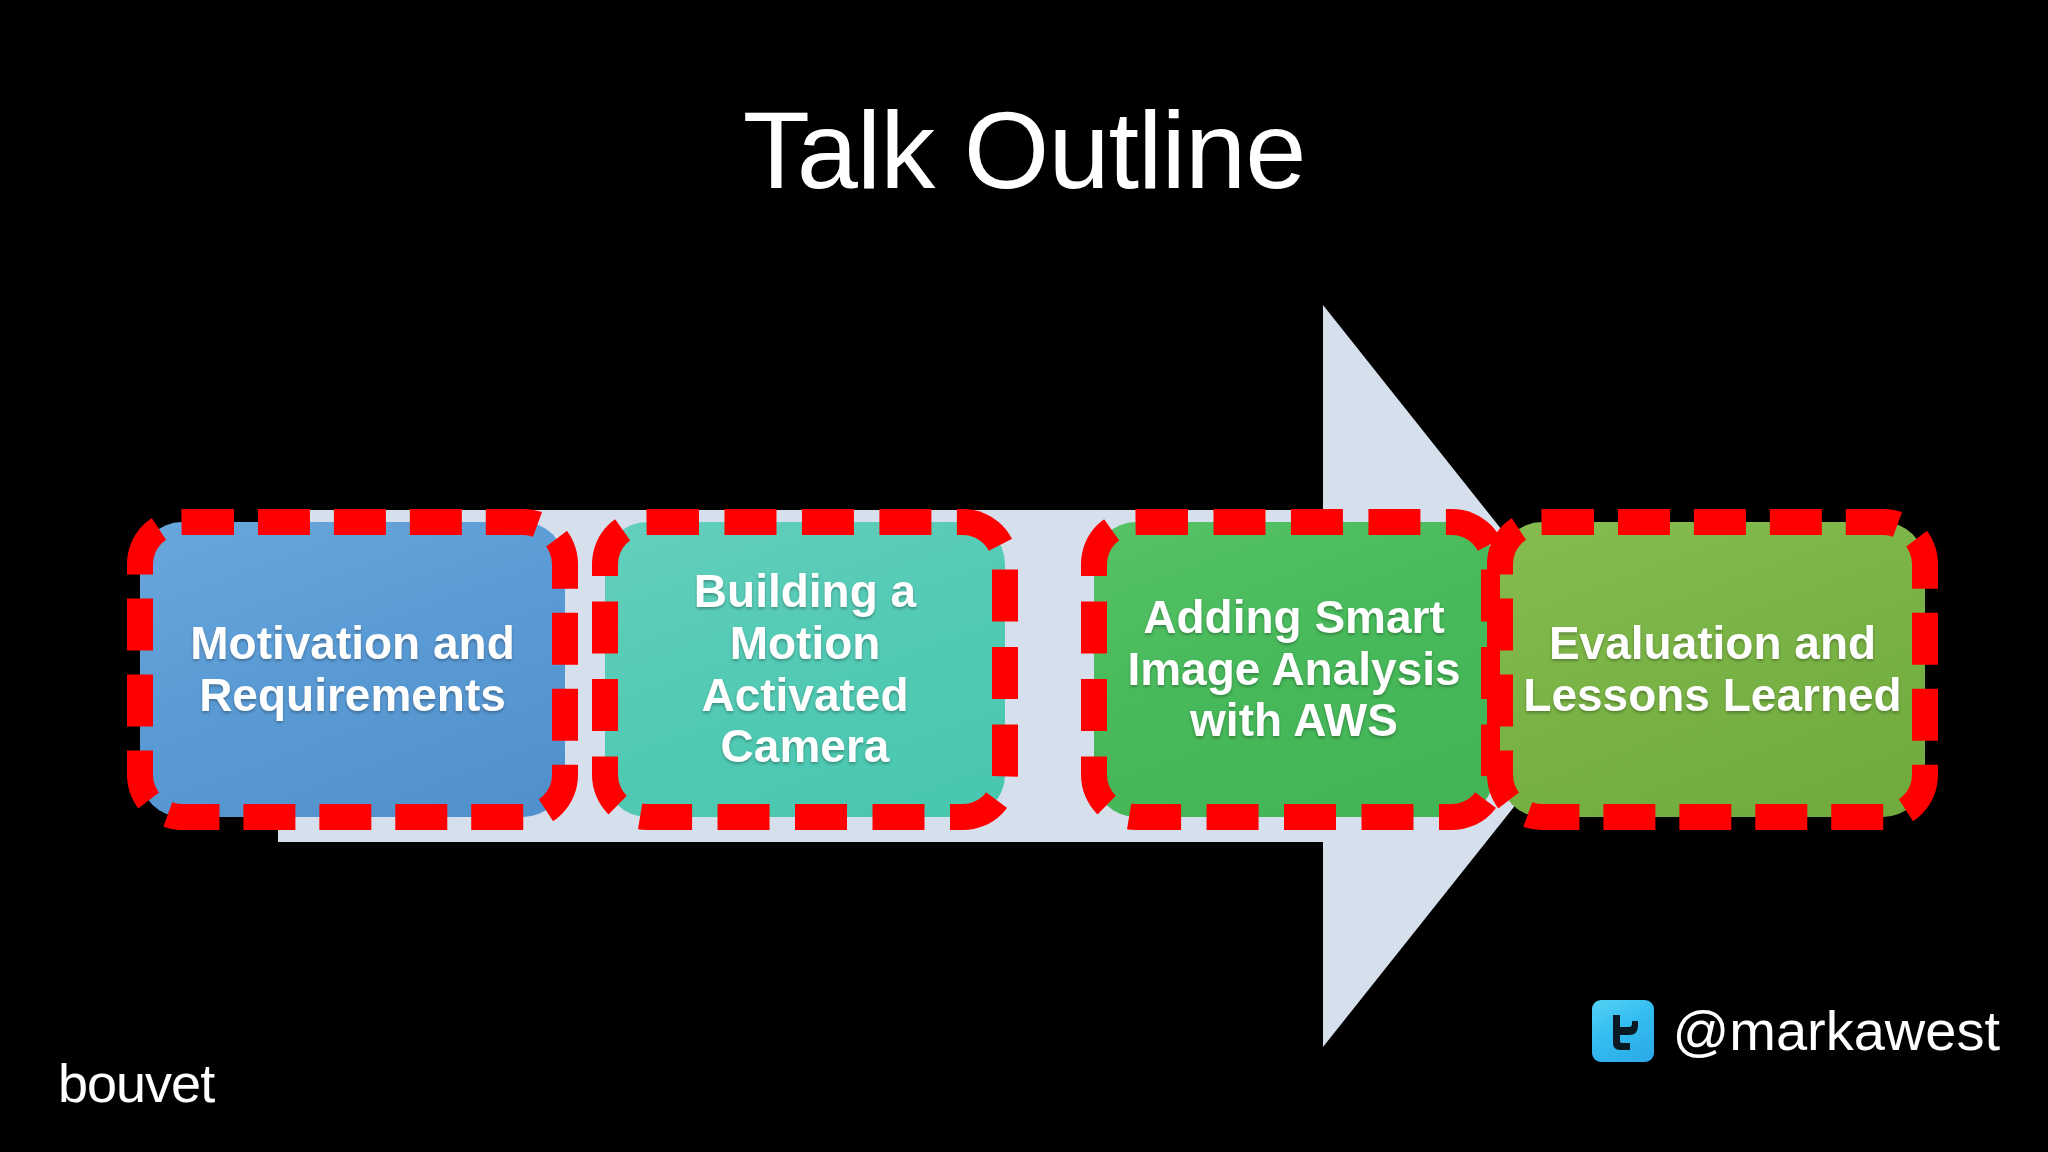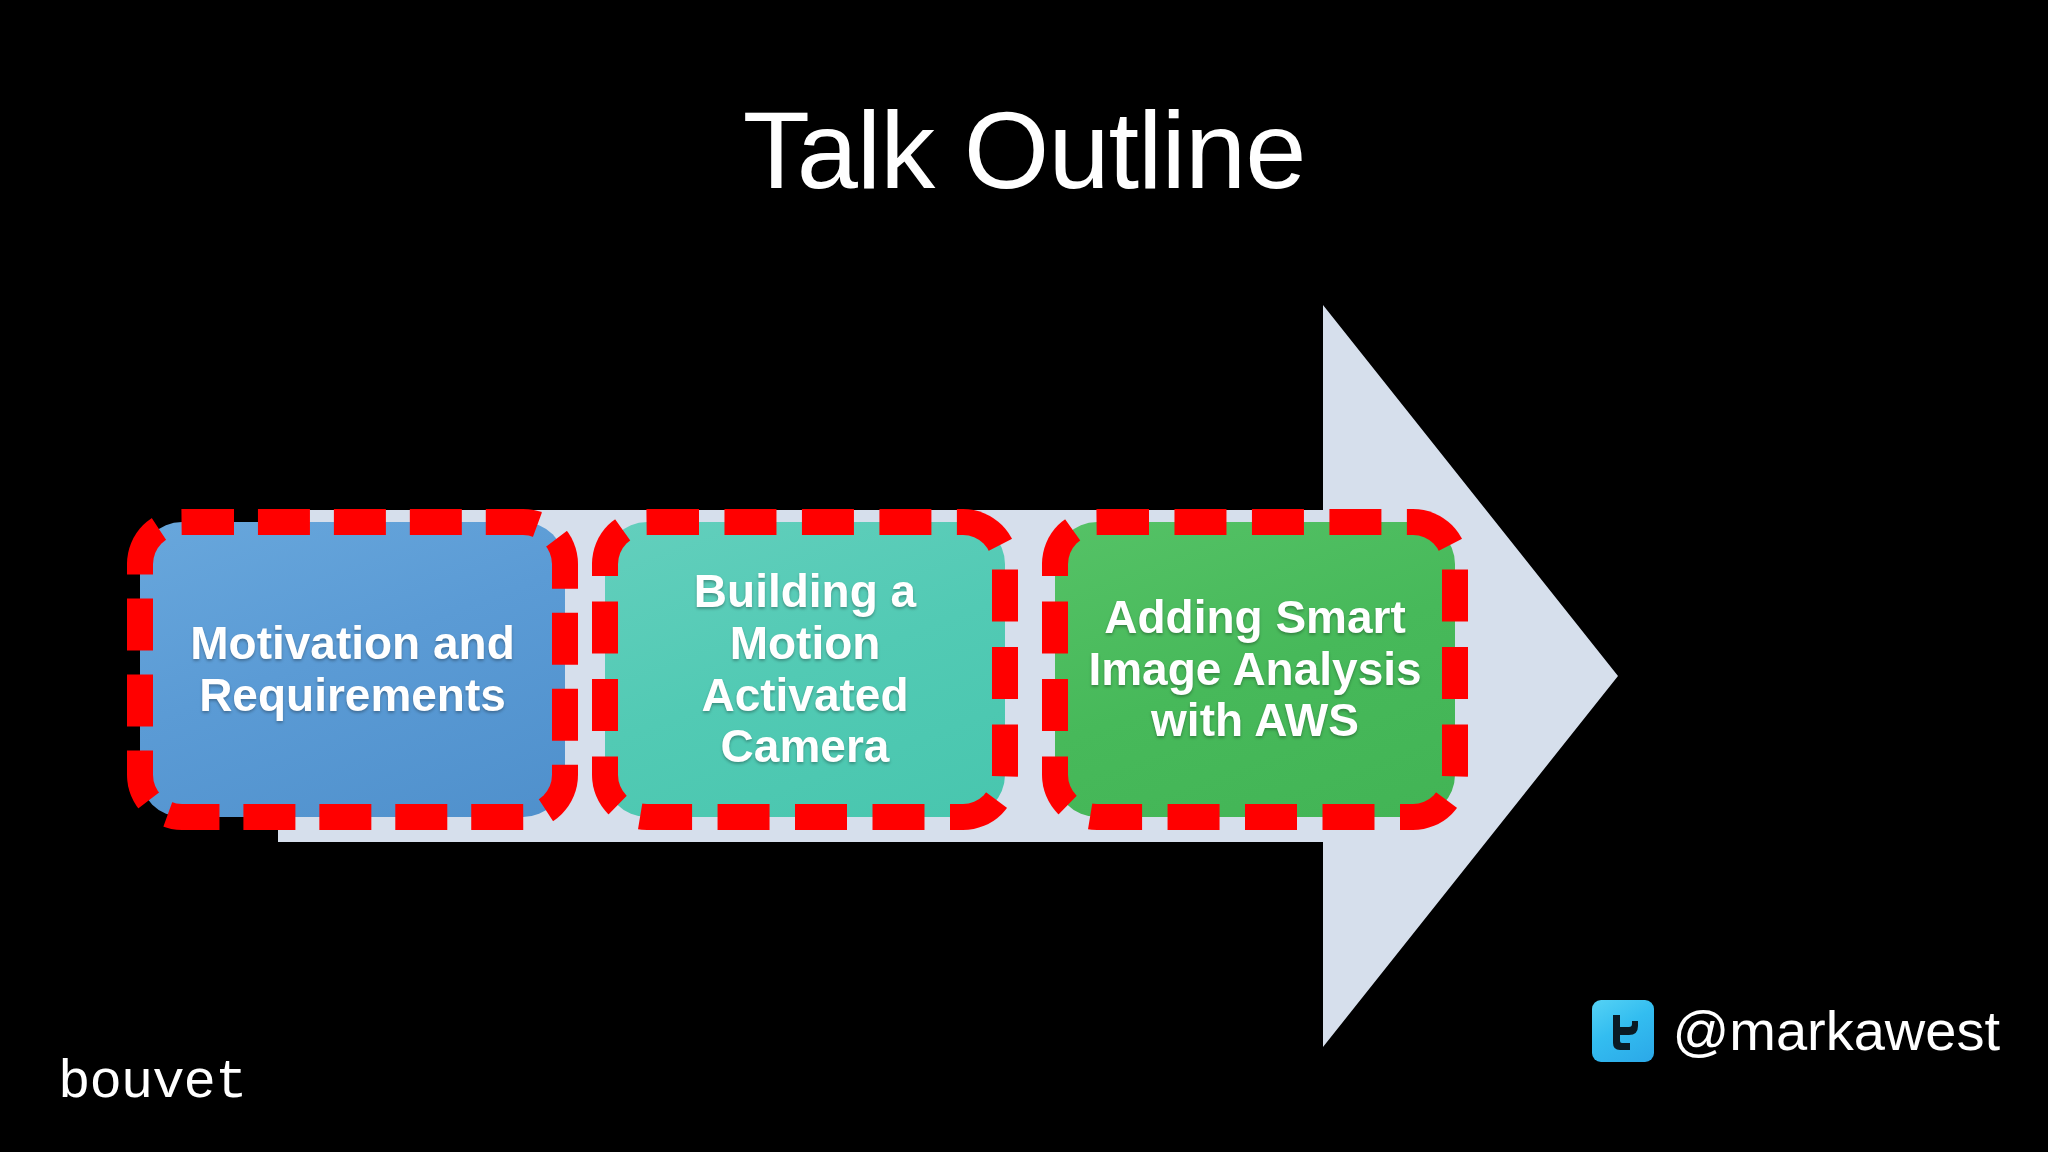--- a/index.html
+++ b/index.html
@@ -77,21 +77,21 @@
 
   .stage-2 {
     left:605px; width:400px;
     font-size:46px;
     background:linear-gradient(160deg,#63CFBD 0%,#52CAB4 50%,#48C6AE 100%);
     z-index:6;
   }
   .stage-2::after { z-index:7; }
 
   .stage-3 {
-    left:1055px; width:400px;
+    left:1094px; width:400px;
     font-size:46px;
     background:linear-gradient(160deg,#55C266 0%,#47B95A 50%,#42B455 100%);
     z-index:8;
   }
   .stage-3::after { z-index:9; }
 
   .stage-4 {
     left:1500px; width:425px;
     font-size:46px;
     background:linear-gradient(160deg,#86BC4F 0%,#78B244 55%,#6FAA3E 100%);
@@ -102,21 +102,21 @@
   .stage span { position:relative; z-index:2; display:block; }
 
   
   #bouvet-logo {
     position:absolute;
     left:58px; top:1052px;
     color:#FFFFFF;
     font-size:54px;
     font-weight:500;
     letter-spacing:-1px;
-    font-family:Liberation Mono, monospace;
+    font-family:Liberation Sans, sans-serif;
   }
   #twitter-block {
     position:absolute;
     right:48px; top:998px;
     display:flex;
     align-items:center;
     gap:18px;
   }
   #twitter-icon {
     width:62px; height:62px;
@@ -155,20 +155,23 @@
     </div>
 
     <div class="stage stage-1">
       <span>Motivation and Requirements</span>
     </div>
 
     <div class="stage stage-3">
       <span>Adding Smart Image Analysis with AWS</span>
     </div>
 
+    <div class="stage stage-4">
+      <span>Evaluation and Lessons Learned</span>
+    </div>
 
   </div>
 
   <div id="bouvet-logo">bouvet</div>
 
   <div id="twitter-block">
     <span id="twitter-icon">
       <svg width="46" height="46" viewBox="0 0 46 46">
         <path d="M13 7 h7 v12 h9 q3 0 3 -3 v-3 h6 v5 q0 9 -9 9 h-9 v6 q0 2 2 2 h8 v7 h-10 q-7 0 -7 -7 z" fill="#0A1A24"></path>
       </svg>

